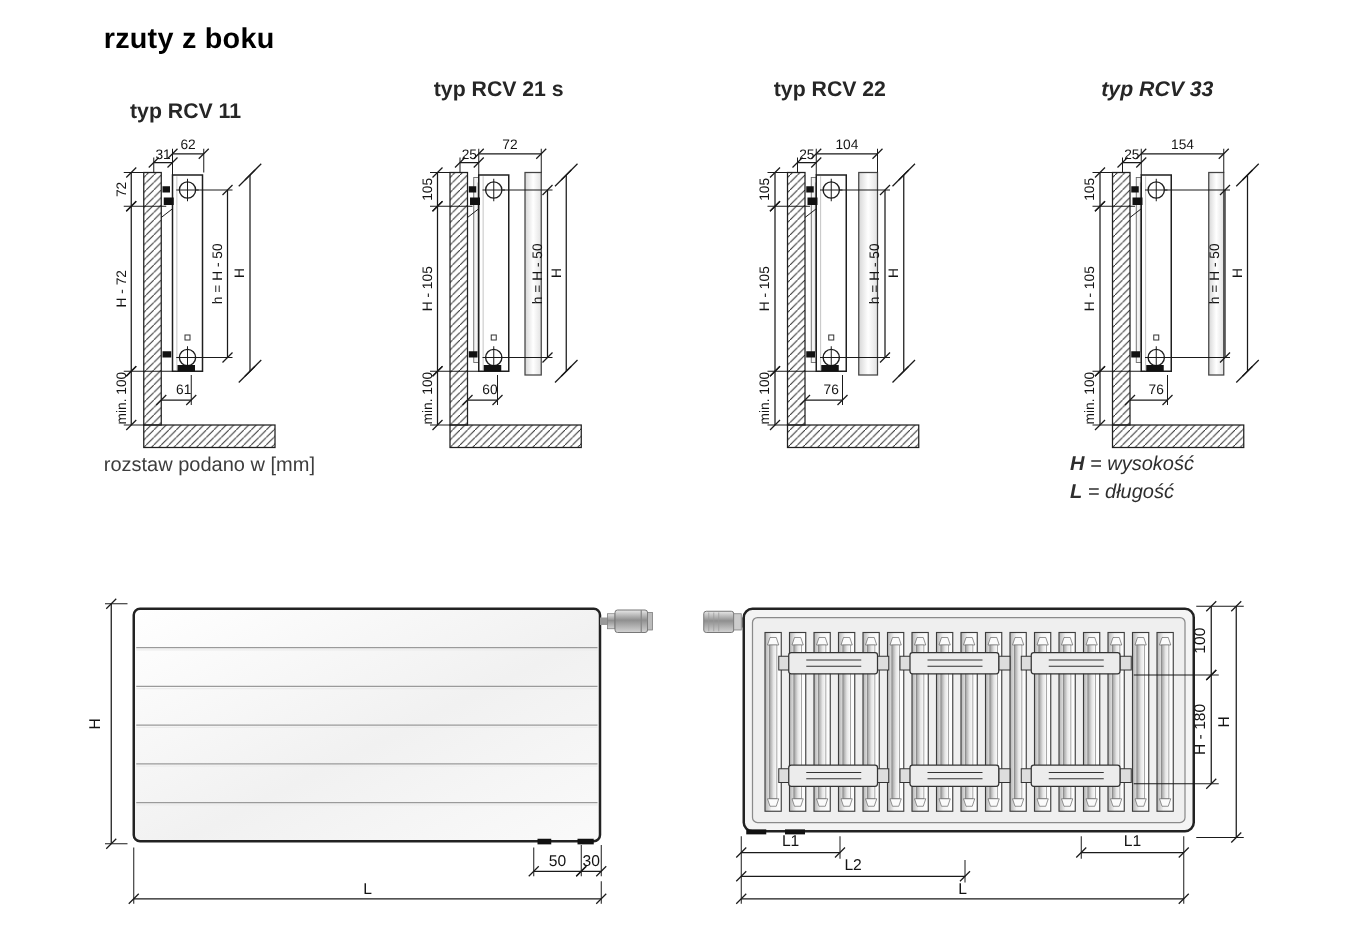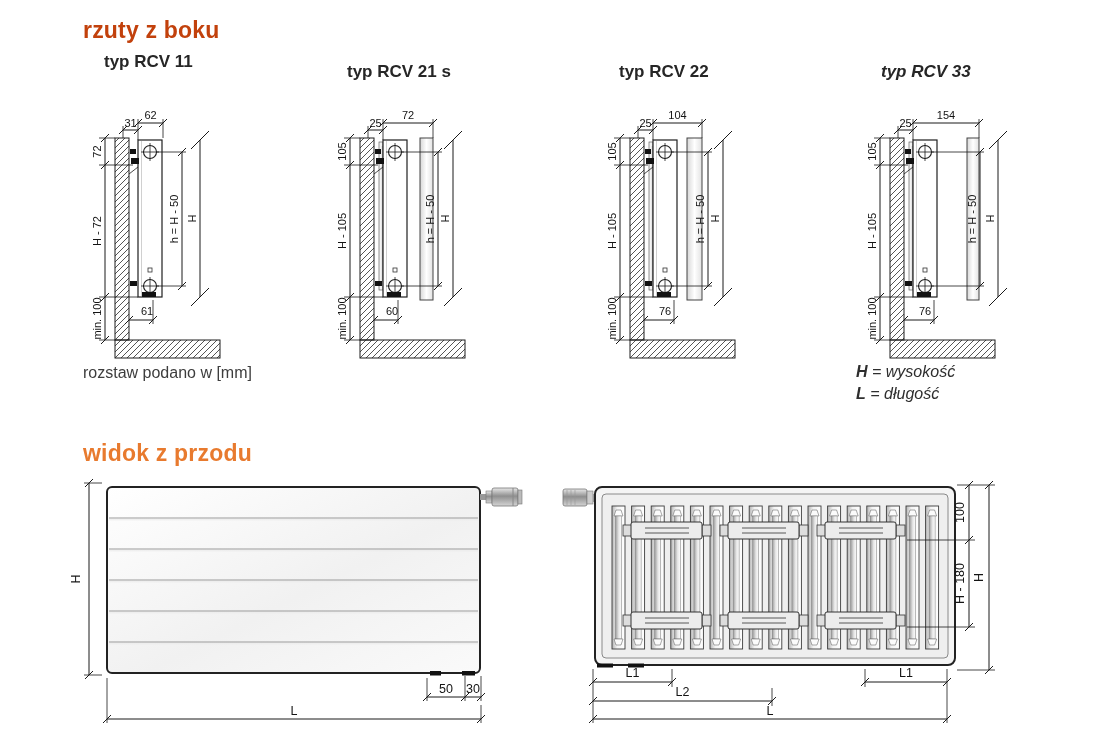--- a/index.html
+++ b/index.html
@@ -48,23 +48,23 @@
           <stop offset="1" stop-color="#fcfcfc"></stop>
       </linearGradient>
       <linearGradient id="gvalve" x1="0" y1="0" x2="0" y2="1">
         <stop offset="0" stop-color="#e8e8e8"></stop>
           <stop offset="0.45" stop-color="#8f8f8f"></stop>
           <stop offset="1" stop-color="#d4d4d4"></stop>
       </linearGradient>
     </defs>
   </svg>
 
-  <div class="sec-title" style="left: 83px; top: 17px; color: #c2410c;">rzuty z boku</div>
-
-  <div class="dia-header" style="left:104px;top:52px;">typ RCV 11</div>
+  <div class="sec-title" style="left: 83px; top: 17px; color: #000000;">rzuty z boku</div>
+
+  <div class="dia-header" style="left:104px;top:79px;">typ RCV 11</div>
   <div class="dia-header" style="left:347px;top:62px;">typ RCV 21 s</div>
   <div class="dia-header" style="left:619px;top:62px;">typ RCV 22</div>
   <div class="dia-header" style="left:881px;top:62px;font-style:italic;">typ RCV 33</div>
 
   <svg class="dia" id="sv0" viewBox="0 0 240 252" width="240" height="252" style="left:75px;top:110px;">
       <g>
         <rect x="40" y="28" width="14" height="202" fill="url(#hatch)" stroke="#1f1f1f" stroke-width="1"></rect>
         <rect x="40" y="230" width="105" height="18" fill="url(#hatch)" stroke="#1f1f1f" stroke-width="1"></rect>
         <rect x="63" y="30" width="24" height="157" class="ol" stroke-width="1.2"></rect>
         <line x1="66.5" y1="31" x2="66.5" y2="186" stroke="#bbb" stroke-width="0.7"></line>
@@ -328,21 +328,20 @@
       </g>
     </svg>
 
   <div class="note" style="left:83px;top:364px;">rozstaw podano w [mm]</div>
 
   <div class="legend" style="left:856px;top:361px;">
     <div><span class="sym">H</span> <span>= wysokość</span></div>
     <div><span class="sym">L</span> <span>= długość</span></div>
   </div>
 
-  <div class="sec-title" style="left: 83px; top: 440px; color: rgb(232, 122, 46);">widok z przodu</div>
 
   <svg class="dia" id="frontview" viewBox="0 0 510 281" width="510" height="281" style="left:40px;top:470px;">
       <g>
         <line x1="44" y1="13" x2="62" y2="13" class="xl"></line>
         <line x1="44" y1="205" x2="62" y2="205" class="xl"></line>
         <line x1="49" y1="13" x2="49" y2="205" class="dl"></line>
         <line x1="45" y1="17" x2="53" y2="9" class="dl"></line>
         <line x1="45" y1="209" x2="53" y2="201" class="dl"></line>
         <text x="40" y="109" class="dt2" text-anchor="middle" transform="rotate(-90 40 109)">H</text>
         <rect x="67" y="17" width="373" height="186" rx="5" fill="url(#gbody)" stroke="#222" stroke-width="2"></rect>

